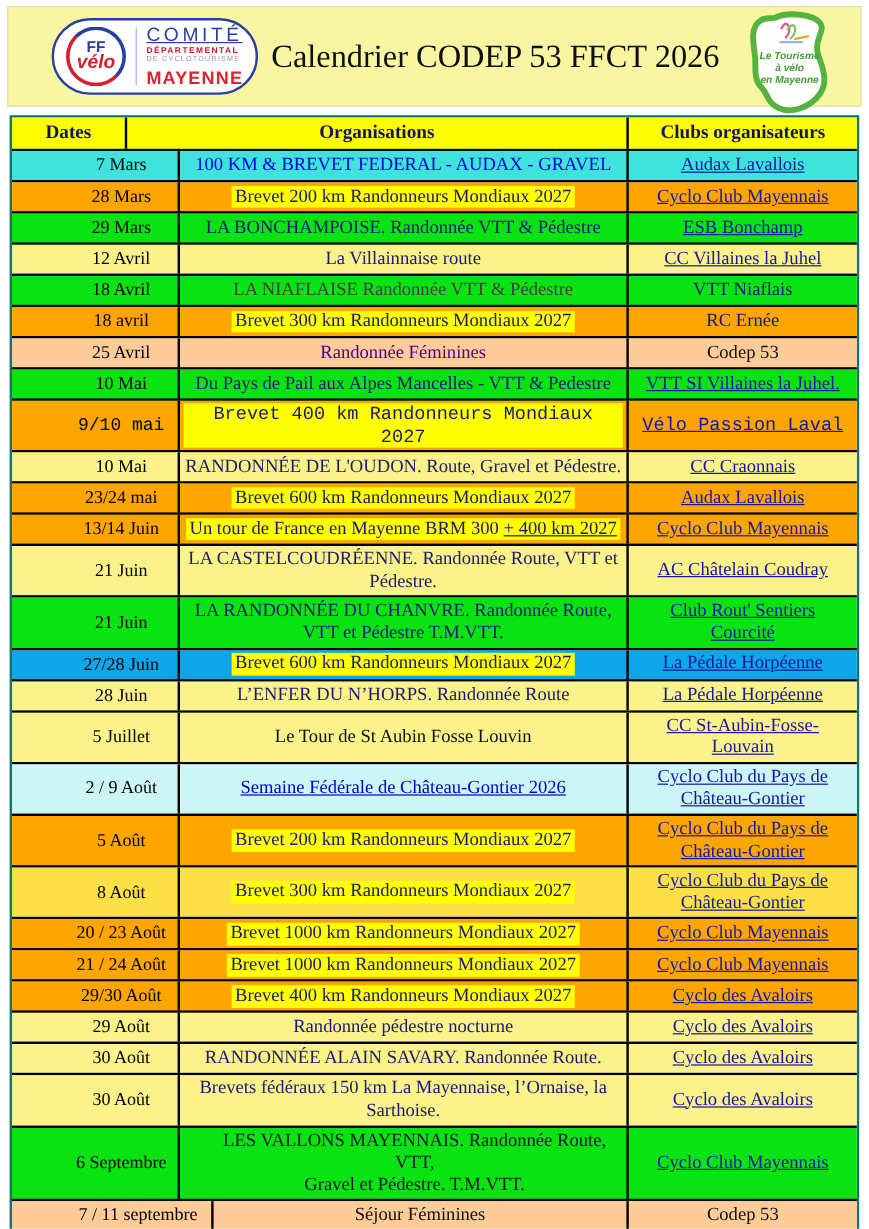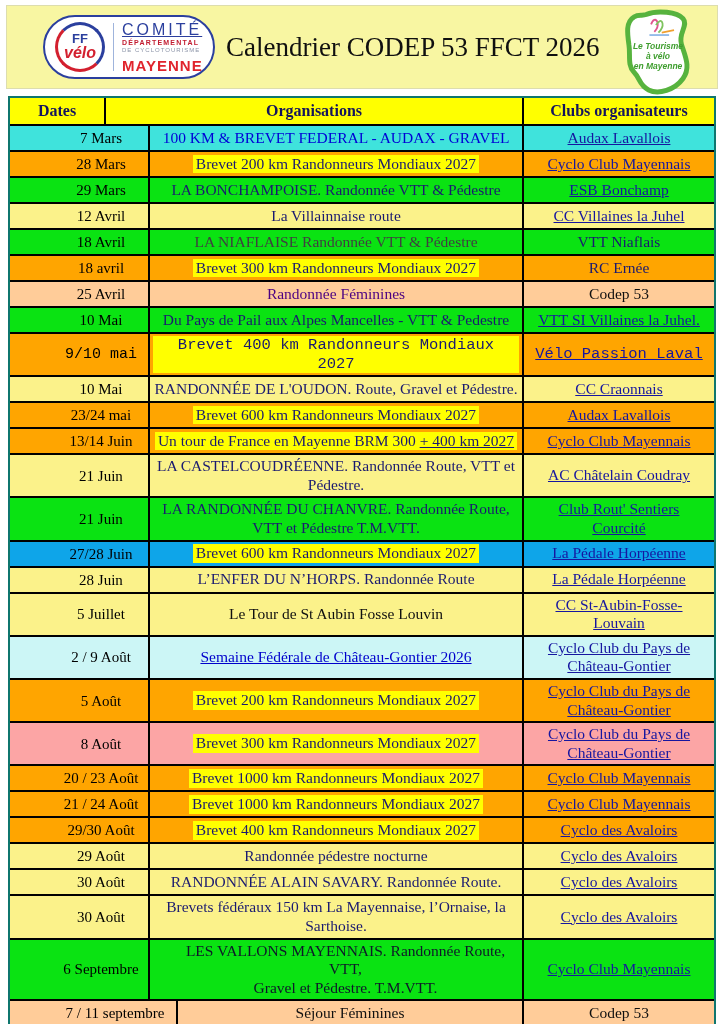--- a/index.html
+++ b/index.html
@@ -278,21 +278,21 @@
     <div class="td date">5 Août</div>
     <div class="td">
       <span class="orgtext hl" style="color: rgb(26, 26, 112);"><span>Brevet 200 km Randonneurs Mondiaux 2027</span></span>
     </div>
     <div class="td">
       <span class="clubtext ul" style="color: rgb(22, 22, 160);">Cyclo Club du Pays de
 Château-Gontier</span>
     </div>
   </div>
 
-  <div class="tr" style="background: #fca5a5;">
+  <div class="tr" style="background: #fde047;">
     <div class="td date">8 Août</div>
     <div class="td">
       <span class="orgtext hl" style="color: rgb(26, 26, 112);"><span>Brevet 300 km Randonneurs Mondiaux 2027</span></span>
     </div>
     <div class="td">
       <span class="clubtext ul" style="color: rgb(22, 22, 160);">Cyclo Club du Pays de
 Château-Gontier</span>
     </div>
   </div>
 

